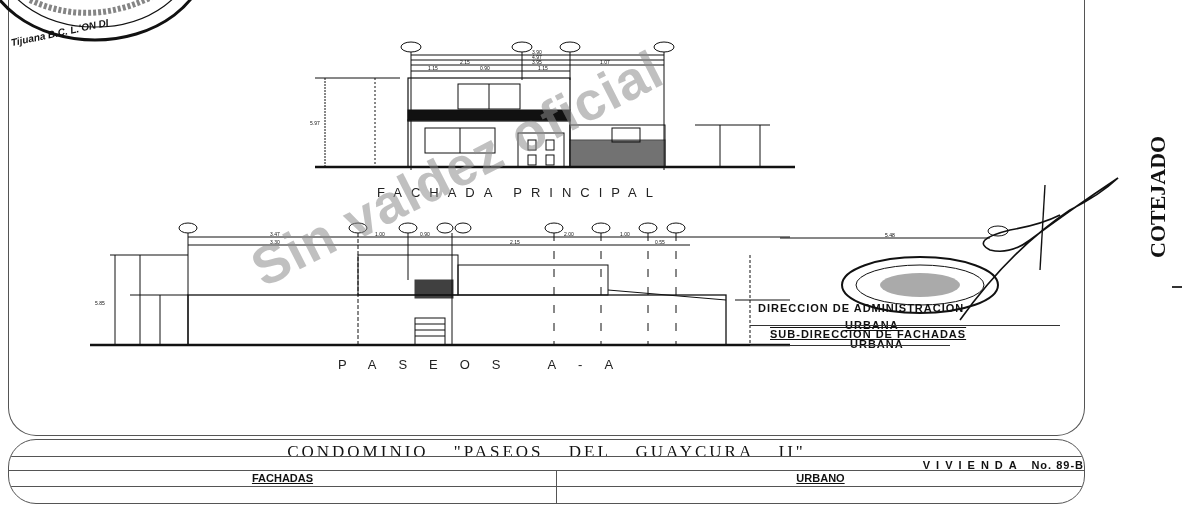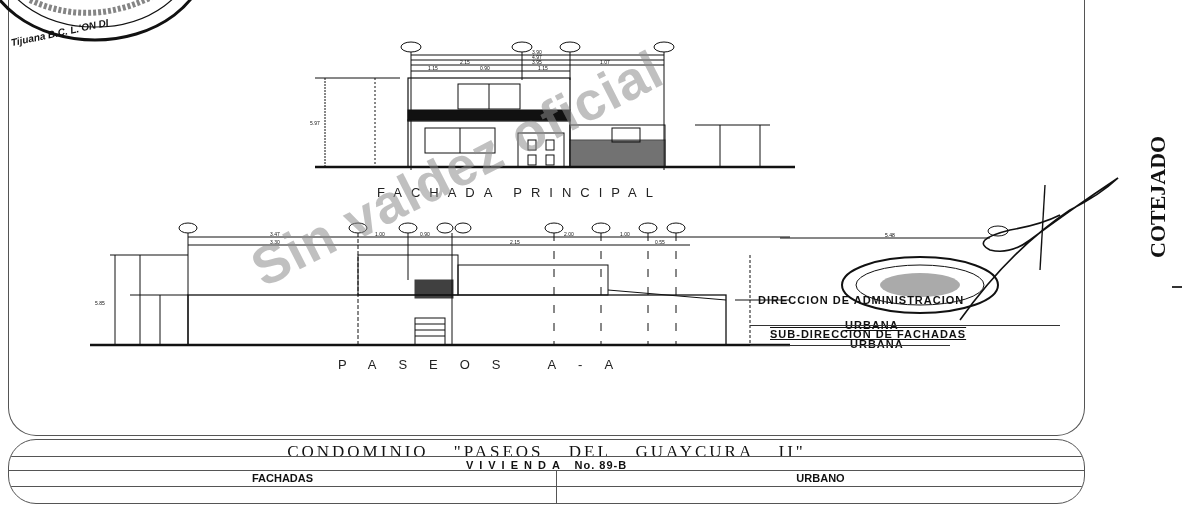--- a/index.html
+++ b/index.html
@@ -2,23 +2,23 @@
 <html><head>
 <meta charset="utf-8">
 <style>
   html, body { margin:0; padding:0; background:#fff; }
   body { width:1200px; height:507px; position:relative; overflow:hidden; font-family:"Liberation Sans", sans-serif; color:#111; }
   .abs { position:absolute; }
   .sheet-border { position:absolute; left:8px; top:-20px; width:1075px; height:455px; border:1.5px solid #555; border-top:none; border-radius:0 0 28px 28px; }
   .titleblock { position:absolute; left:8px; top:439px; width:1075px; height:63px; border:1.5px solid #555; border-radius:28px; overflow:hidden; }
   .tb-row { position:absolute; left:0; right:0; border-top:1.2px solid #555; }
   .tb-title { position:absolute; left:0; right:0; top:2px; text-align:center; font-family:"Liberation Serif", serif; font-size:17px; letter-spacing:3px; word-spacing:18px; }
-  .tb-sub { position:absolute; left:0; right:0; top:19px; text-align:center; font-size:11px; font-weight:bold; letter-spacing:6px; }
+  .tb-sub { position:absolute; left:0; right:0; top:19px; text-align:right; font-size:11px; font-weight:bold; letter-spacing:6px; }
   .tb-sub .no { letter-spacing:1px; }
-  .tb-cell { position:absolute; top:31px; height:15px; font-size:11px; font-weight:bold; text-align:center; line-height:15px; }
+  .tb-cell { position:absolute; top:31px; height:15px; font-size:11px; font-weight:bold; text-align:center; line-height:15px;text-decoration:underline; }
   .tb-divider { position:absolute; left:547px; top:30px; width:1.2px; height:33px; background:#555; }
   .drawing-label { position:absolute; font-size:13px; letter-spacing:9px; color:#222; }
   .watermark { position:absolute; left:255px; top:240px; font-size:54px; font-weight:bold; color:rgba(140,140,140,0.55); transform:rotate(-27deg); transform-origin:left center; white-space:nowrap; letter-spacing:1px; }
   .cotejado { position:absolute; left:1145px; top:170px; font-family:"Liberation Serif", serif; font-weight:bold; font-size:22px; transform:rotate(-90deg); transform-origin:left top; }
   .dir-text { position:absolute; font-size:11px; font-weight:bold; letter-spacing:1px; line-height:11px; }
   .seal-text { font-size:10px; font-weight:bold; }
   svg text { font-family:"Liberation Sans", sans-serif; }
 </style>
 </head>
 <body>
@@ -162,21 +162,21 @@
   <ellipse cx="80" cy="30" rx="78" ry="28" fill="none" stroke="#111" stroke-width="2"></ellipse>
   <ellipse cx="80" cy="30" rx="64" ry="20" fill="none" stroke="#111" stroke-width="1"></ellipse>
   <ellipse cx="80" cy="30" rx="40" ry="12" fill="#555" opacity="0.5"></ellipse>
 </svg>
 
 <svg class="abs" style="left:950px;top:170px" width="180" height="160">
   <path d="M10 150 Q60 80 120 40 Q150 25 168 8 Q120 40 80 70 Q60 85 40 80 Q20 70 60 60 Q90 55 110 45" fill="none" stroke="#111" stroke-width="1.6"></path>
   <path d="M95 15 L90 100" fill="none" stroke="#111" stroke-width="1.4"></path>
 </svg>
 
-<div class="dir-text" style="left:758px;top:295px">DIRECCION DE ADMINISTRACION</div>
+<div class="dir-text" style="left:758px;top:303px">DIRECCION DE ADMINISTRACION</div>
 <div class="dir-text" style="left:845px;top:320px;text-decoration:underline">URBANA</div>
 <div class="dir-text" style="left:770px;top:329px;text-decoration:overline underline">SUB-DIRECCION DE FACHADAS</div>
 <div class="dir-text" style="left:850px;top:339px">URBANA</div>
 <div class="abs" style="left:750px;top:325px;width:310px;height:1px;background:#333"></div>
 <div class="abs" style="left:750px;top:345px;width:200px;height:1px;background:#333"></div>
 
 <div class="cotejado" style="top:258px">COTEJADO</div>
 <div class="abs" style="left:1172px;top:286px;width:10px;height:2px;background:#333"></div>
 
 <div class="titleblock">

